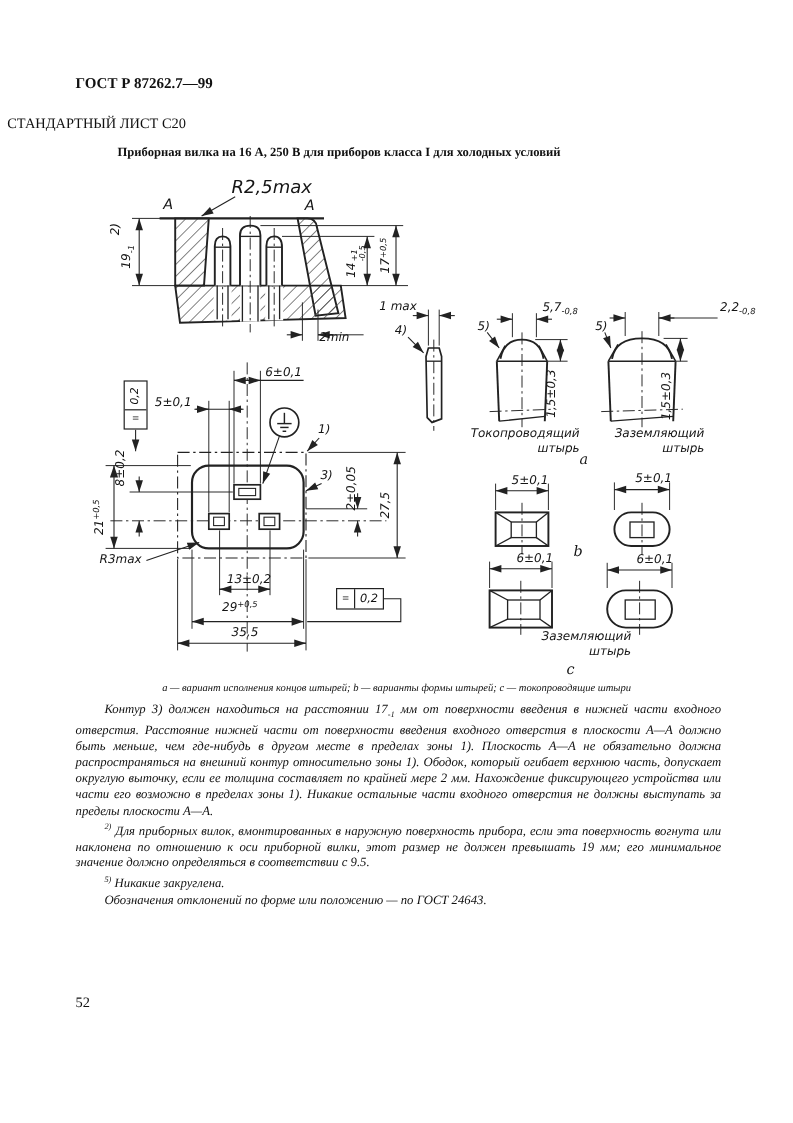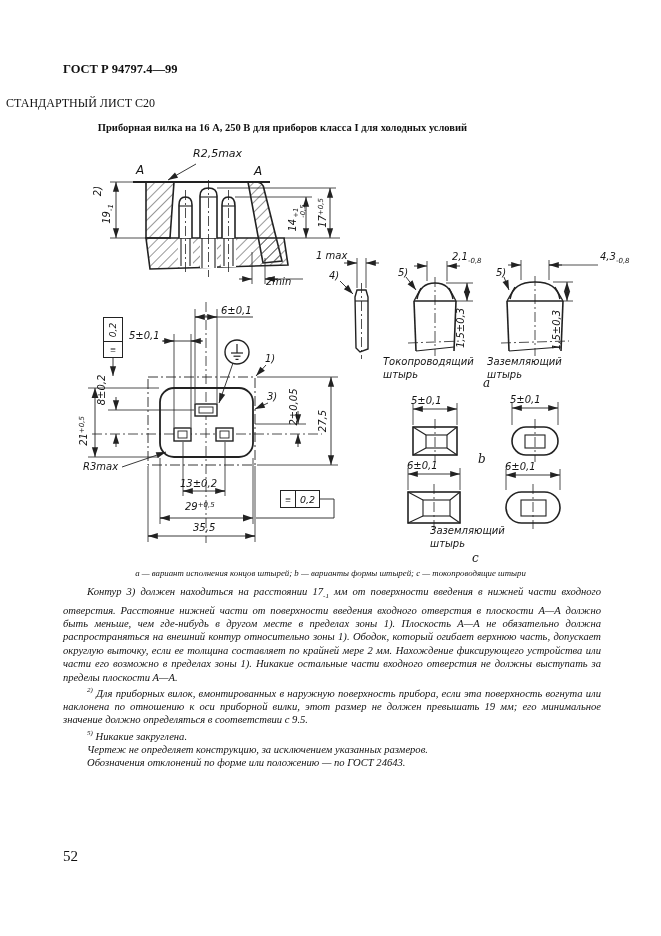--- a/index.html
+++ b/index.html
@@ -7,24 +7,24 @@
         font-family:"Liberation Serif",serif;color:#111;}
   svg{position:absolute;left:0;top:0;}
   .hdr{position:absolute;left:63px;top:62px;font-weight:bold;font-size:12.5px;}
   .ttl{position:absolute;left:6px;width:661px;top:96px;text-align:left;font-weight:normal;font-size:12px;}
   .sub{position:absolute;left:0;width:565px;top:122px;text-align:center;font-weight:bold;font-size:10.5px;}
   .cap{position:absolute;left:0;width:661px;top:568px;text-align:center;font-style:italic;font-size:8.8px;}
   .body-text{position:absolute;left:63px;top:585px;width:538px;font-size:10.6px;line-height:13.4px;text-align:justify;font-style:italic;}
   .body-text p{margin:0;text-indent:24px;}
   .psub{font-size:7px;vertical-align:sub;}
   .psup{font-size:7px;vertical-align:super;}
-  .pgnum{position:absolute;left:63px;top:848px;font-size:15px;}
+  .pgnum{position:absolute;left:63px;top:828px;font-size:12px;}
   .lbl{position:absolute;font:italic 10px "DejaVu Sans",sans-serif;white-space:nowrap;color:#151515;}
   .rot{transform:translate(-50%,-50%) rotate(-90deg);}
-  .ctr{text-align:left;}
+  .ctr{text-align:right;}
   .letter{font:italic 12px "DejaVu Serif",serif;}
   .dsub{font-size:7px;position:relative;top:2.5px;}
   .dsup{font-size:7px;position:relative;top:-3px;}
   .dstk{display:inline-flex;flex-direction:column;font-size:6.8px;line-height:7px;vertical-align:-2px;margin-left:1px;}
   .tolv{position:absolute;left:103px;top:317px;width:20px;height:41px;border:1.3px solid #222;
         display:flex;flex-direction:column;background:#fff;box-sizing:border-box;}
   .tvc{flex:1;border-bottom:1.3px solid #222;display:flex;align-items:center;justify-content:center;}
   .tvc span{transform:rotate(-90deg);font:italic 9px "DejaVu Sans",sans-serif;display:block;}
   .tsc{height:15px;display:flex;align-items:center;justify-content:center;font-size:10px;}
   .tolh{position:absolute;left:280px;top:490px;width:40px;height:18px;border:1.3px solid #222;
@@ -273,45 +273,45 @@
       <path d="M95,388 l-3.4,10 l6.8,0 Z" fill="#222" stroke="none"></path>
 
       <line x1="122" y1="467" x2="166" y2="452" stroke-width="0.9" marker-end="url(#ar)"></line>
       <line x1="266" y1="365" x2="256" y2="376" stroke-width="0.9" marker-end="url(#ar)"></line>
       <line x1="268" y1="403" x2="255" y2="409" stroke-width="0.9" marker-end="url(#ar)"></line>
       <line x1="113" y1="358" x2="113" y2="376" stroke-width="0.9" marker-end="url(#ar)"></line>
       <polyline points="320,499 334,499 334,518 256,518" stroke-width="0.9"></polyline>
     </g>
   </svg>
 
-  <div class="hdr">ГОСТ Р 94797.4—99</div>
+  <div class="hdr">ГОСТ Р 87262.7—99</div>
   <div class="ttl">СТАНДАРТНЫЙ ЛИСТ С20</div>
   <div class="sub">Приборная вилка на 16 А, 250 В для приборов класса I для холодных условий</div>
 
-  <div class="lbl" style="left:193px;top:147px;font-size:11px">R2,5max</div>
+  <div class="lbl" style="left:193px;top:147px;font-size:15px">R2,5max</div>
   <div class="lbl" style="left:136px;top:163px;font-size:12px">А</div>
   <div class="lbl" style="left:254px;top:164px;font-size:12px">А</div>
   <div class="lbl rot" style="left:97px;top:191px">2)</div>
   <div class="lbl rot" style="left:106px;top:214px"><span>19</span><span class="dsub">-1</span></div>
   <div class="lbl rot" style="left:297px;top:218px"><span>14</span><span class="dstk">
         <span>+1</span>
         <span>-0,5</span>
       </span></div>
   <div class="lbl rot" style="left:322px;top:213px"><span>17</span><span class="dsup">+0,5</span></div>
   <div class="lbl" style="left:266px;top:276px">2min</div>
 
   <div class="lbl" style="left:316px;top:250px">1 max</div>
   <div class="lbl" style="left:329px;top:270px">4)</div>
 
-  <div class="lbl" style="left:452px;top:251px"><span>2,1</span><span class="dsub">-0,8</span></div>
+  <div class="lbl" style="left:452px;top:251px"><span>5,7</span><span class="dsub">-0,8</span></div>
   <div class="lbl" style="left:398px;top:267px">5)</div>
   <div class="lbl rot" style="left:460px;top:328px">1,5±0,3</div>
   <div class="lbl ctr" style="left:383px;top:356px;width:100px">Токопроводящий</div>
   <div class="lbl ctr" style="left:383px;top:369px;width:100px">штырь</div>
-  <div class="lbl" style="left:600px;top:251px"><span>4,3</span><span class="dsub">-0,8</span></div>
+  <div class="lbl" style="left:600px;top:251px"><span>2,2</span><span class="dsub">-0,8</span></div>
   <div class="lbl" style="left:496px;top:267px">5)</div>
   <div class="lbl rot" style="left:556px;top:330px">1,5±0,3</div>
   <div class="lbl ctr" style="left:487px;top:356px;width:100px">Заземляющий</div>
   <div class="lbl ctr" style="left:487px;top:369px;width:100px">штырь</div>
   <div class="lbl letter" style="left:483px;top:376px">а</div>
 
   <div class="lbl ctr" style="left:411px;top:395px;width:46px">5±0,1</div>
   <div class="lbl ctr" style="left:510px;top:394px;width:50px">5±0,1</div>
   <div class="lbl letter" style="left:478px;top:452px">b</div>
 
@@ -344,18 +344,17 @@
     <div class="thsym">≡</div>
     <div class="thval">0,2</div>
   </div>
 
   <div class="cap">а — вариант исполнения концов штырей; b — варианты формы штырей; с — токопроводящие штыри</div>
 
   <div class="body-text">
     <p><span>Контур 3) должен находиться на расстоянии 17</span><span class="psub">-1</span><span> мм от поверхности введения в нижней части входного отверстия. Расстояние нижней части от поверхности введения входного отверстия в плоскости А—А должно быть меньше, чем где-нибудь в другом месте в пределах зоны 1). Плоскость А—А не обязательно должна распространяться на внешний контур относительно зоны 1). Ободок, который огибает верхнюю часть, допускает округлую выточку, если ее толщина составляет по крайней мере 2 мм. Нахождение фиксирующего устройства или части его возможно в пределах зоны 1). Никакие остальные части входного отверстия не должны выступать за пределы плоскости А—А.</span></p>
     <p><span class="psup">2)</span> <span>Для приборных вилок, вмонтированных в наружную поверхность прибора, если эта поверхность вогнута или наклонена по отношению к оси приборной вилки, этот размер не должен превышать 19 мм; его минимальное значение должно определяться в соответствии с 9.5.</span></p>
     <p><span class="psup">5)</span> <span>Никакие закруглена.</span></p>
-    <p>Чертеж не определяет конструкцию, за исключением указанных размеров.</p>
     <p>Обозначения отклонений по форме или положению — по ГОСТ 24643.</p>
   </div>
 
   <div class="pgnum">52</div>
 </div>
 
 </body></html>

